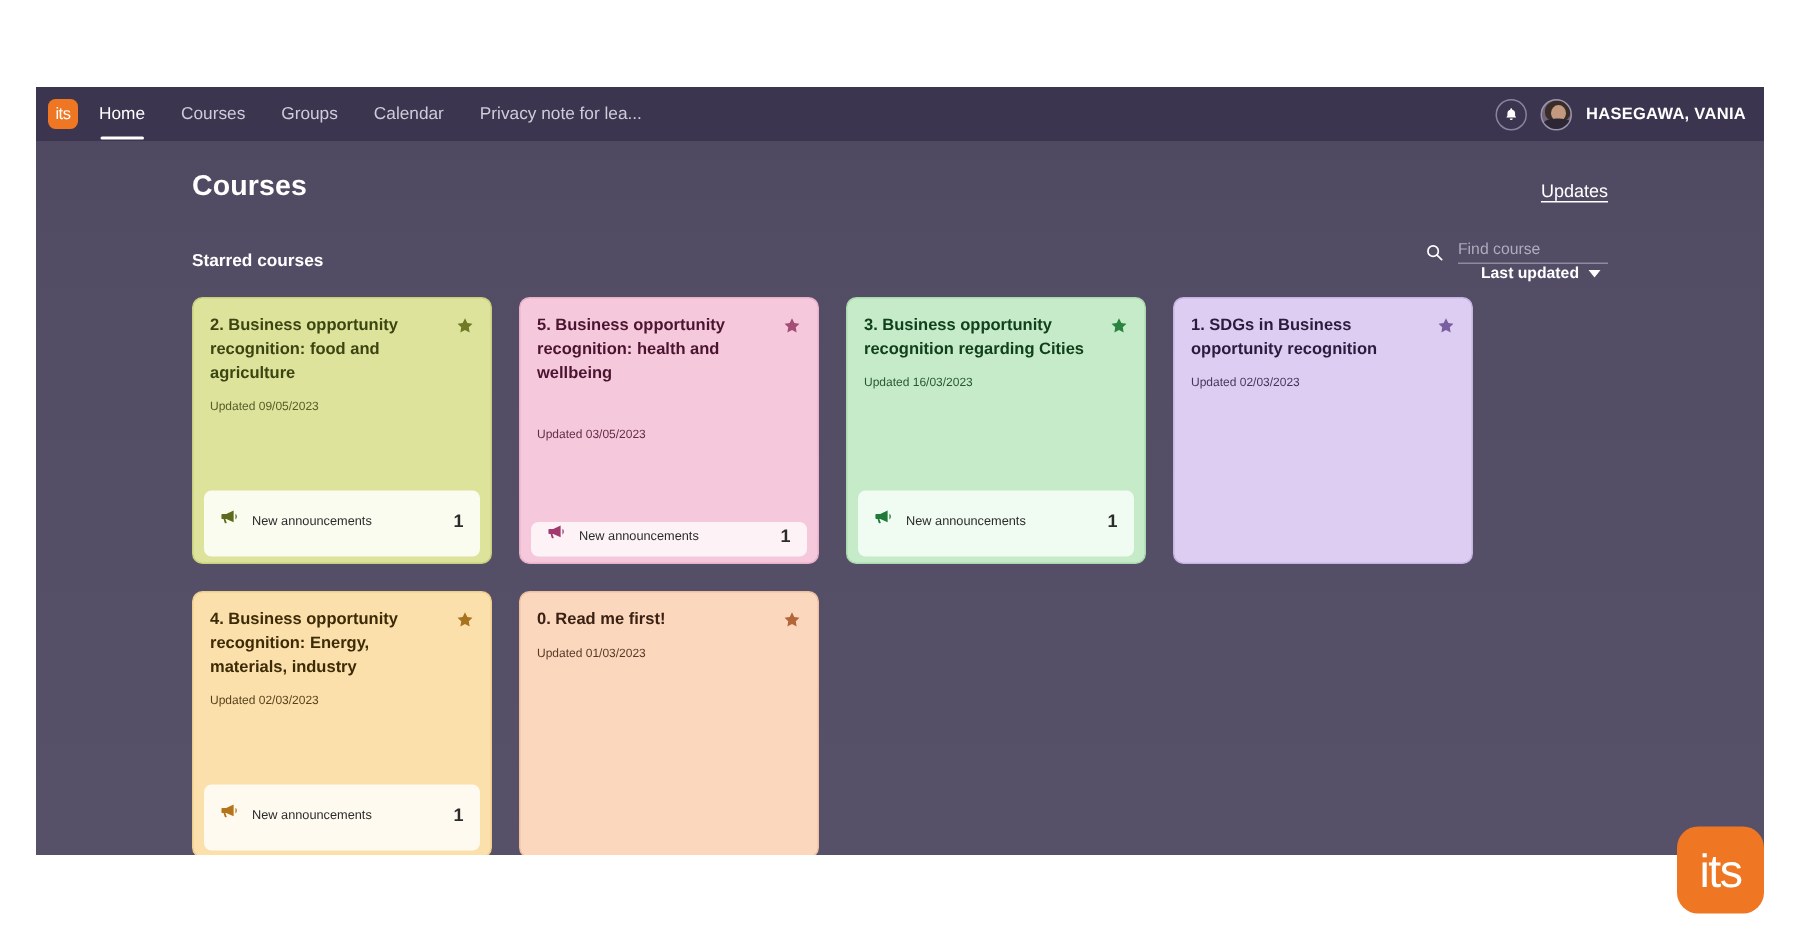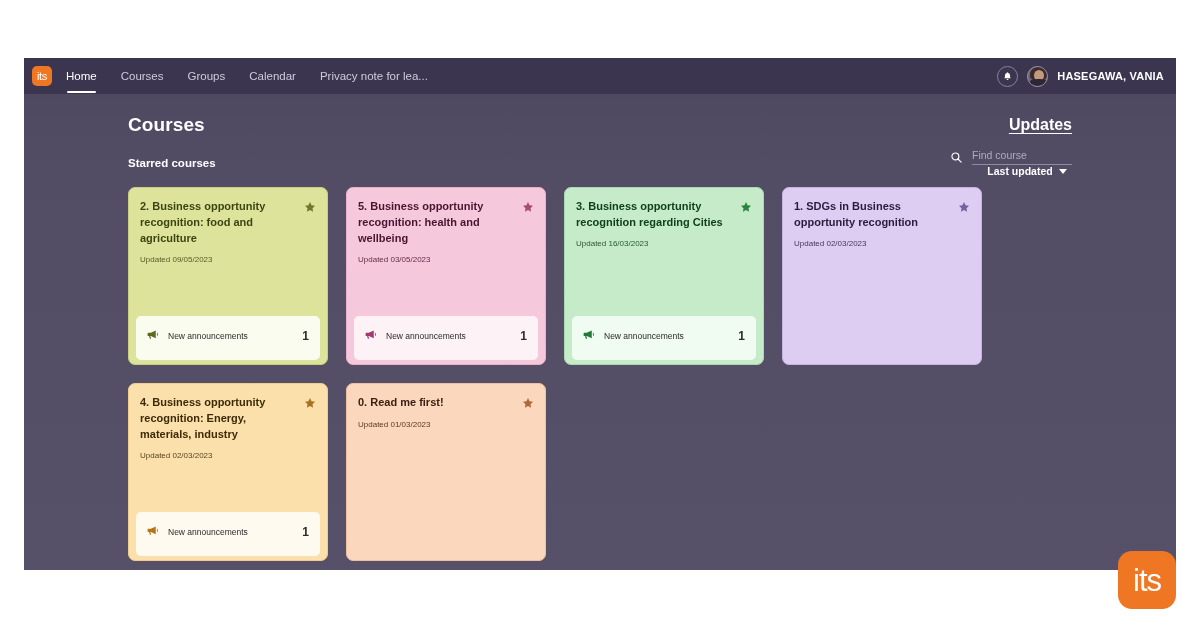--- a/index.html
+++ b/index.html
@@ -143,32 +143,32 @@
   }
   #page-title {
     color: #ffffff;
     font-size: 19px;
     font-weight: bold;
     letter-spacing: 0.1px;
   }
   #updates-link {
     margin-left: auto;
     color: #ffffff;
-    font-size: 16px;
-    font-weight: bold;
+    font-size: 12px;
+    font-weight: normal;
     text-decoration: underline;
     text-underline-offset: 2.5px;
     cursor: pointer;
     padding-bottom: 2px;
   }
 
   #section-bar {
     display: flex;
     align-items: center;
-    margin-top: 17px;
+    margin-top: 28px;
     height: 20px;
   }
   #section-title {
     color: #ffffff;
     font-size: 11.5px;
     font-weight: bold;
   }
 
   #toolbar {
     margin-left: auto;
@@ -374,21 +374,21 @@
           <div class="card-spacer"></div>
           <div class="card-footer" style="background: rgb(251, 252, 240);">
             <span class="footer-icon"><svg width="13" height="13" viewBox="0 0 24 24">
                 <path d="M3 9.6v4.1a1 1 0 0 0 1 1h1.6L7 19.3a.9.9 0 0 0 .85.6h1a.6.6 0 0 0 .56-.82l-1.6-4.4h1.1l9.1 4.2V4.4L8.9 8.6H4a1 1 0 0 0-1 1z" fill="#5d6a1e"></path>
                 <path d="M20.2 8.2v7.1c1-.5 1.7-1.9 1.7-3.55s-.7-3.05-1.7-3.55z" fill="#5d6a1e"></path>
               </svg></span>
             <span class="footer-label">New announcements</span>
             <span class="footer-count">1</span>
           </div>
         </div>
-        <div class="course-card" style="background: rgb(246, 200, 220); border: 1px solid rgb(232, 176, 201);">
+        <div class="course-card" style="background: rgb(246, 200, 220); border: 1px solid rgb(232, 176, 201); gap: 19px;">
           <div class="card-top">
             <div class="card-title" style="color: rgb(74, 20, 48);">5. Business opportunity recognition: health and wellbeing</div>
             <span class="card-star"><svg width="12" height="12" viewBox="0 0 24 24">
                 <path d="M12 2.2l3.1 6.3 6.9 1-5 4.9 1.2 6.9L12 18l-6.2 3.3 1.2-6.9-5-4.9 6.9-1z" fill="#a34d77"></path>
               </svg></span>
           </div>
           <div class="card-updated" style="color: rgb(86, 32, 59);">Updated 03/05/2023</div>
           <div class="card-spacer"></div>
           <div class="card-footer" style="background: rgb(253, 243, 247);">
             <span class="footer-icon"><svg width="13" height="13" viewBox="0 0 24 24">

